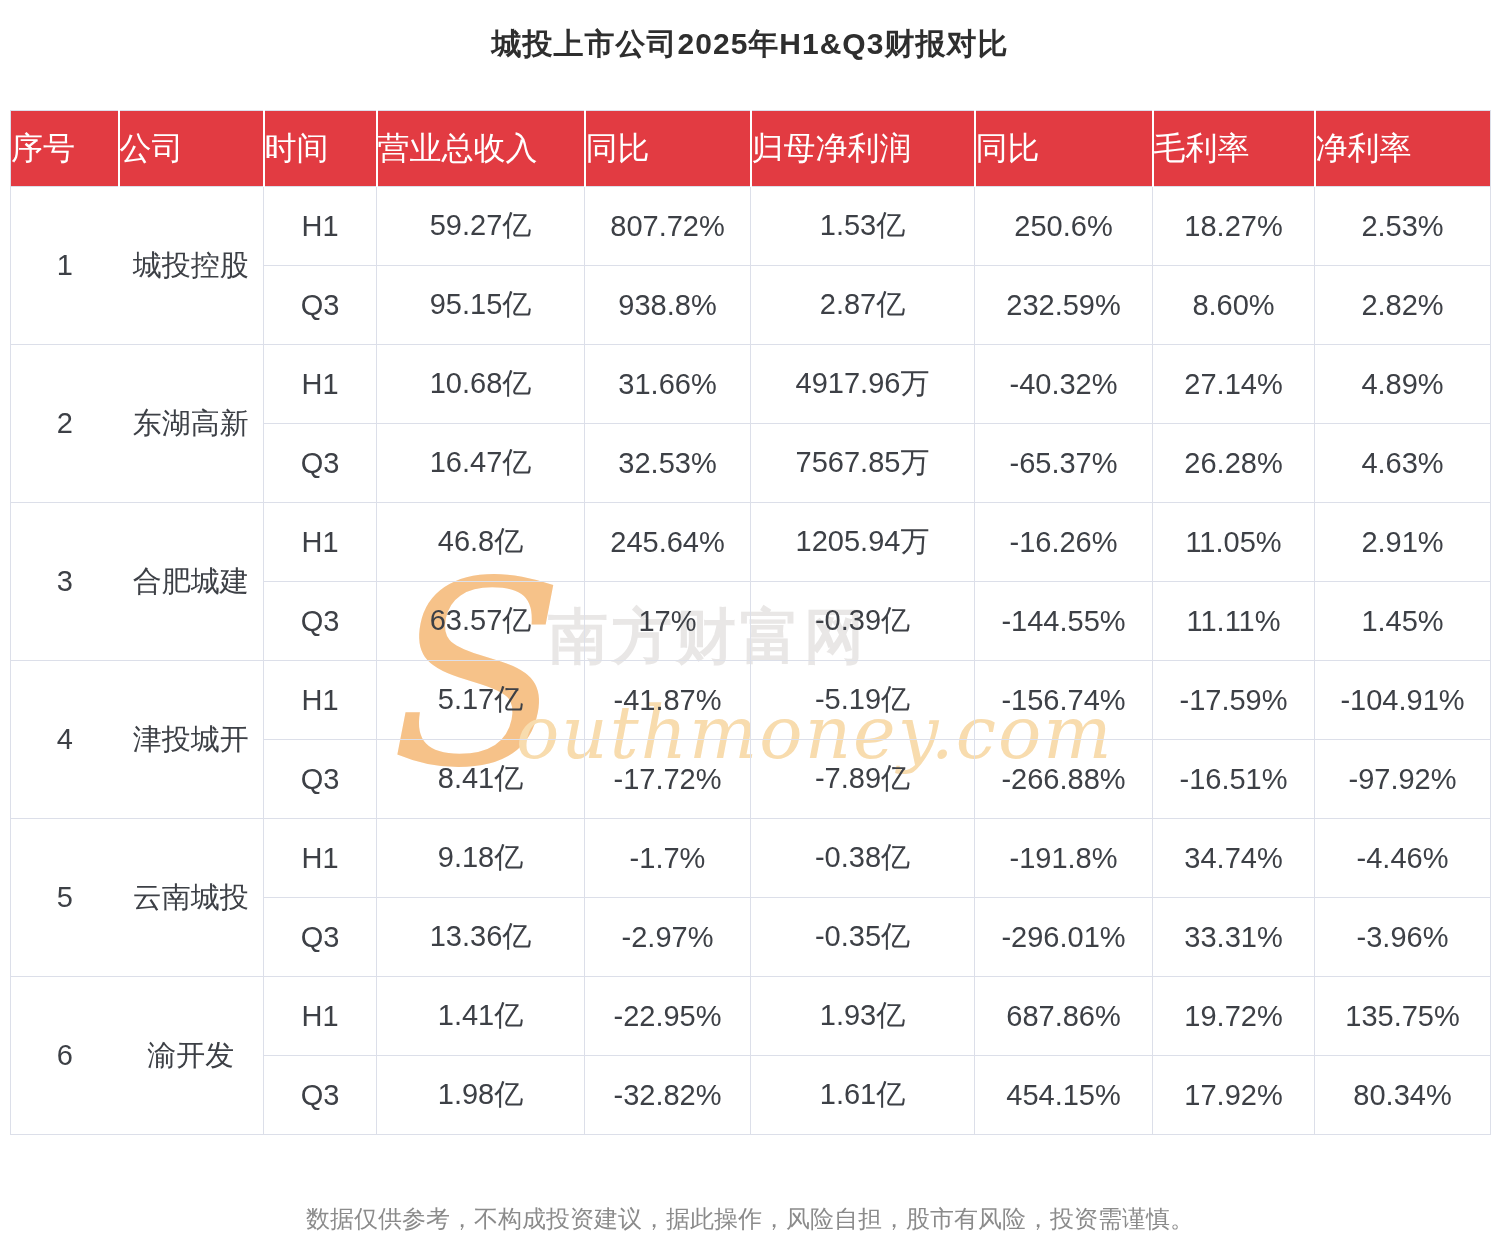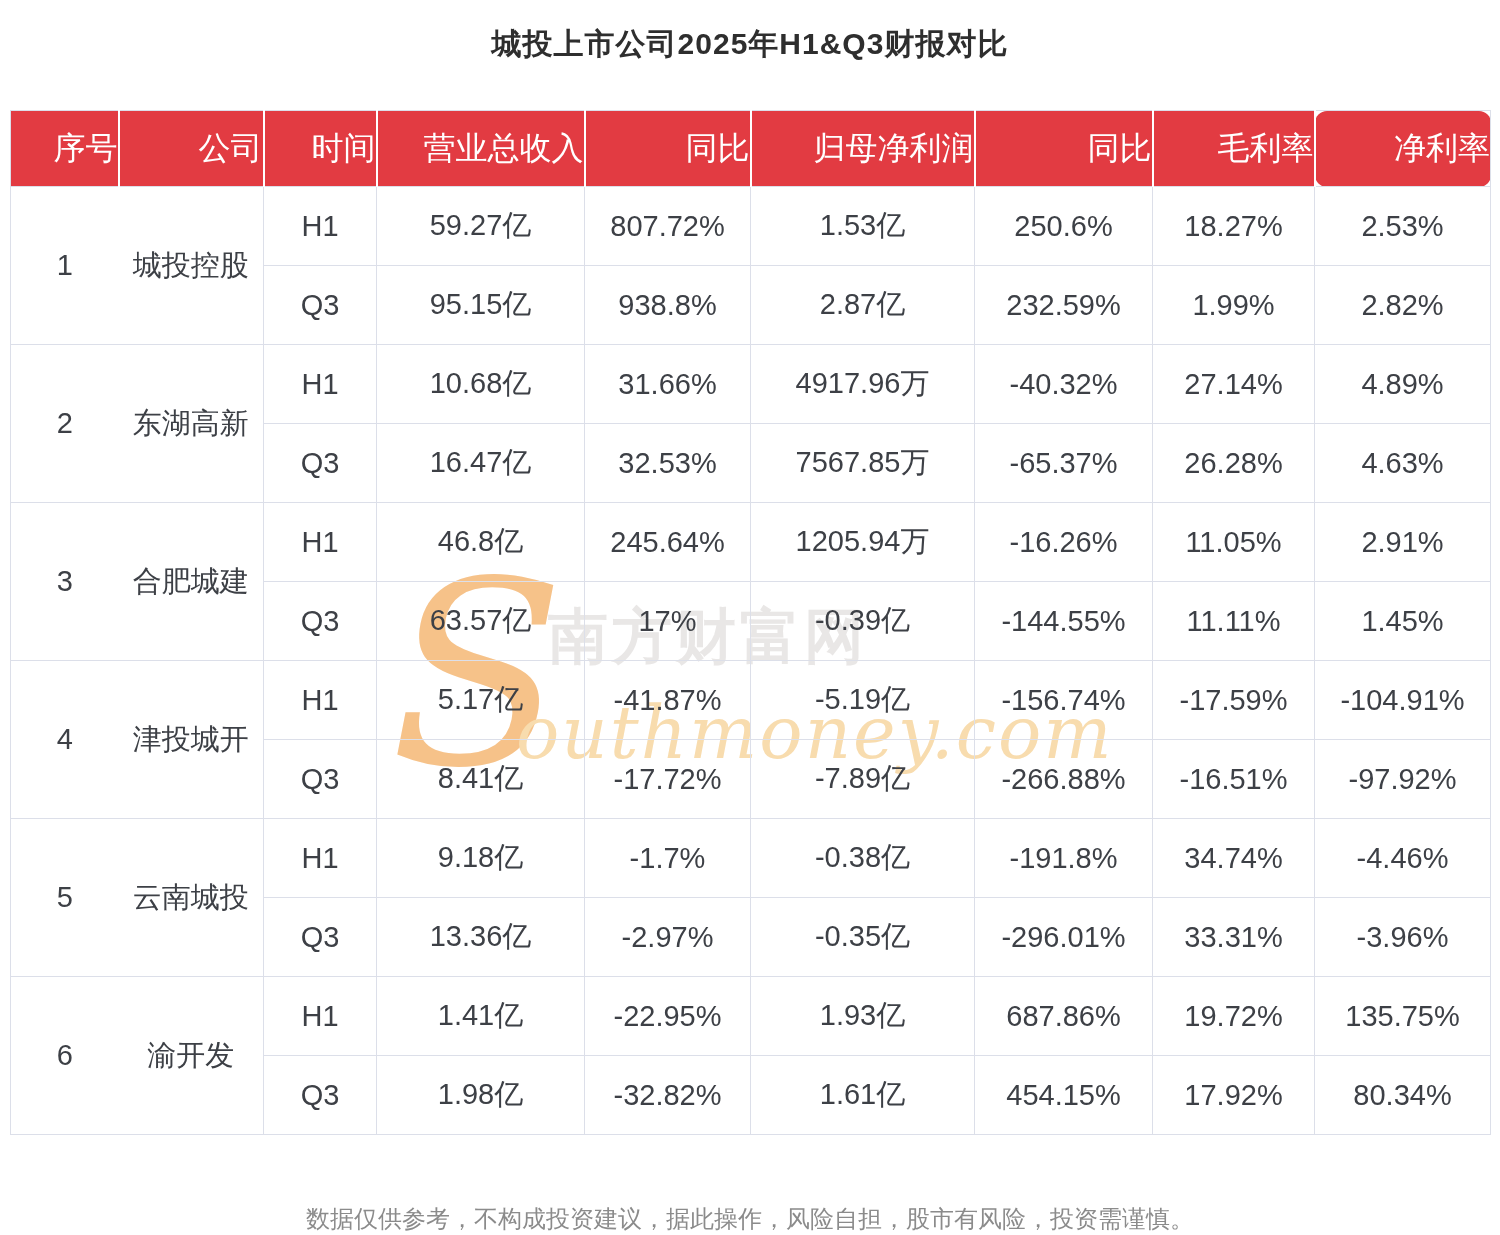--- a/index.html
+++ b/index.html
@@ -16,23 +16,23 @@
   }
   .table-wrap{position:absolute;top:110px;left:10px;width:1480px;z-index:1;}
   table{
     border-collapse:collapse;table-layout:fixed;width:1480px;
     border:1px solid var(--border-color,#dcdfe9);
   }
   thead th{
     background:var(--header-bg,#e23b42);
     color:var(--header-text,#ffffff);
     font-size:32px;font-weight:500;height:75px;
-    border-right:2px solid #ffffff;padding:0;text-align:right;
-  }
-  thead th:last-child{border-right:none;border-radius:12px;}
+    border-right:2px solid #ffffff;padding:0;text-align:left;
+  }
+  thead th:last-child{border-right:none;}
   tbody td{
     border:1px solid var(--border-color,#dcdfe9);
     background:transparent;
     font-size:29px;text-align:center;height:78px;padding:0;
   }
   tbody td.no-cell{border-right:none;}
   tbody td.company-cell{border-left:none;margin-top:17px;}
   .watermark{position:absolute;left:390px;top:595px;width:720px;height:240px;z-index:0;pointer-events:none;}
   .wm-s{
     position:absolute;left:0;top:-48px;line-height:1;
@@ -104,21 +104,21 @@
           <td>250.6%</td>
           <td>18.27%</td>
           <td>2.53%</td>
         </tr>
         <tr>
           <td>Q3</td>
           <td>95.15亿</td>
           <td>938.8%</td>
           <td>2.87亿</td>
           <td>232.59%</td>
-          <td>1.99%</td>
+          <td>8.60%</td>
           <td>2.82%</td>
         </tr>
         <tr>
           <td rowspan="2" class="no-cell">2</td>
           <td rowspan="2" class="company-cell">东湖高新</td>
           <td>H1</td>
           <td>10.68亿</td>
           <td>31.66%</td>
           <td>4917.96万</td>
           <td>-40.32%</td>

